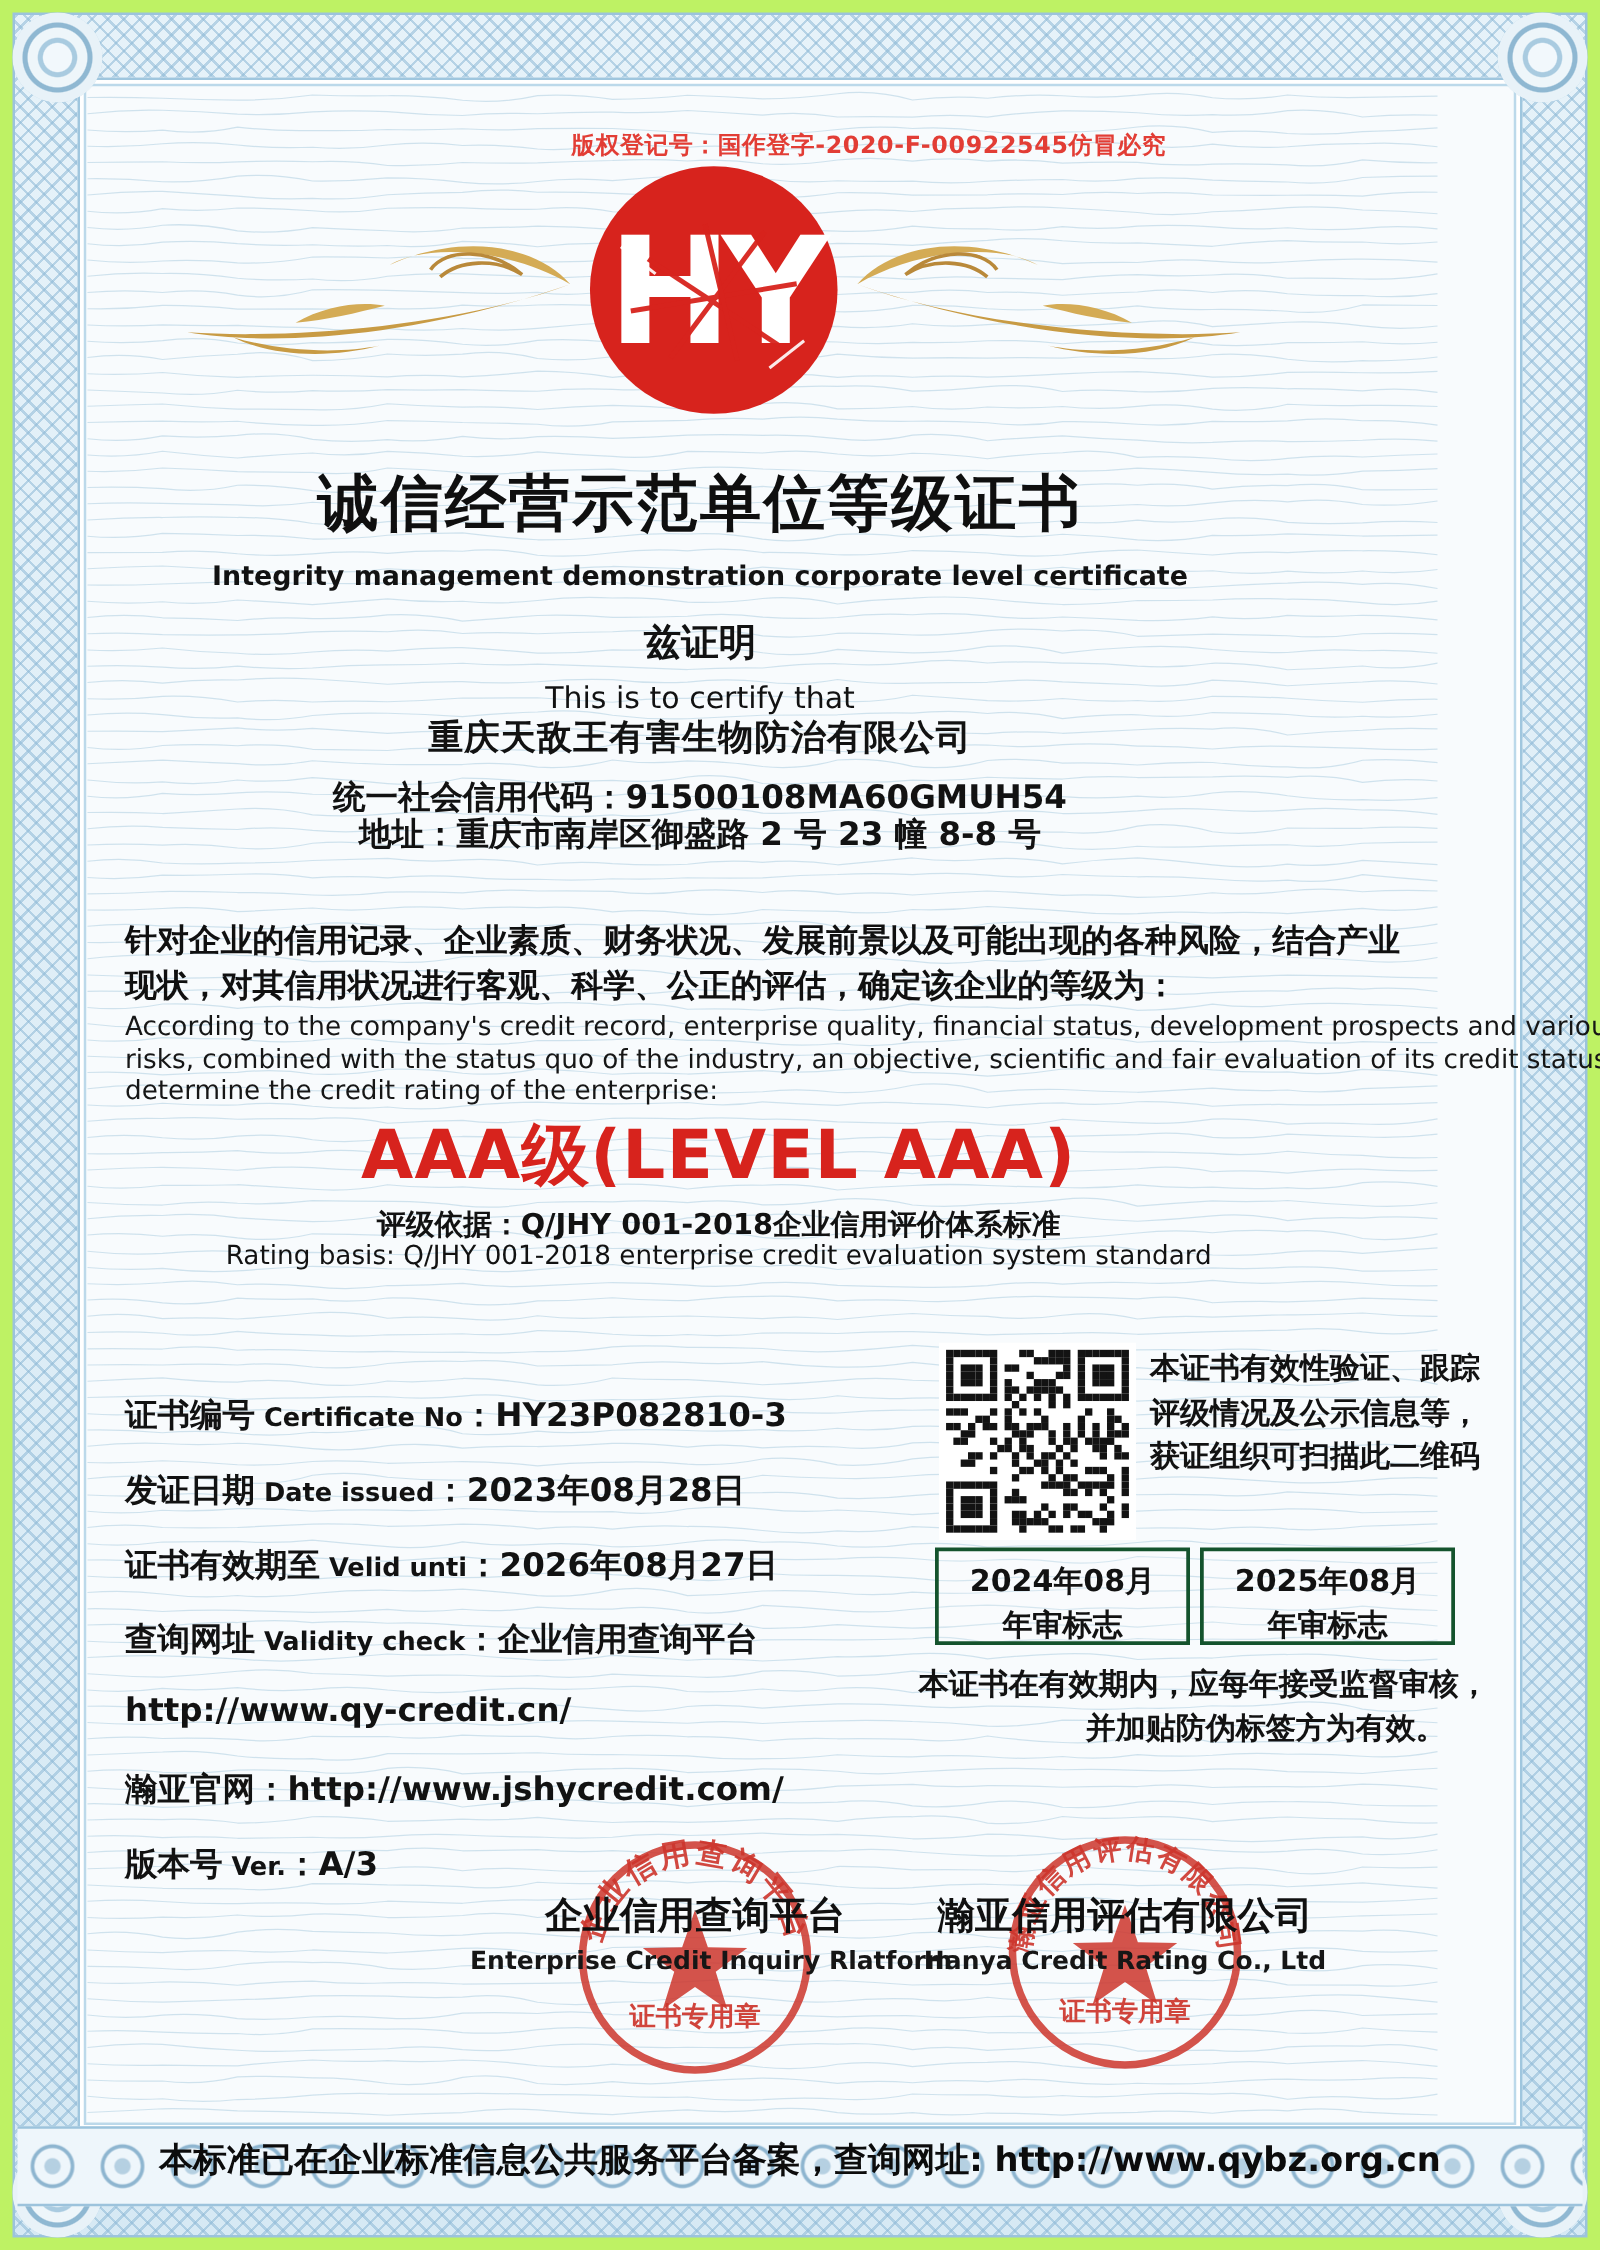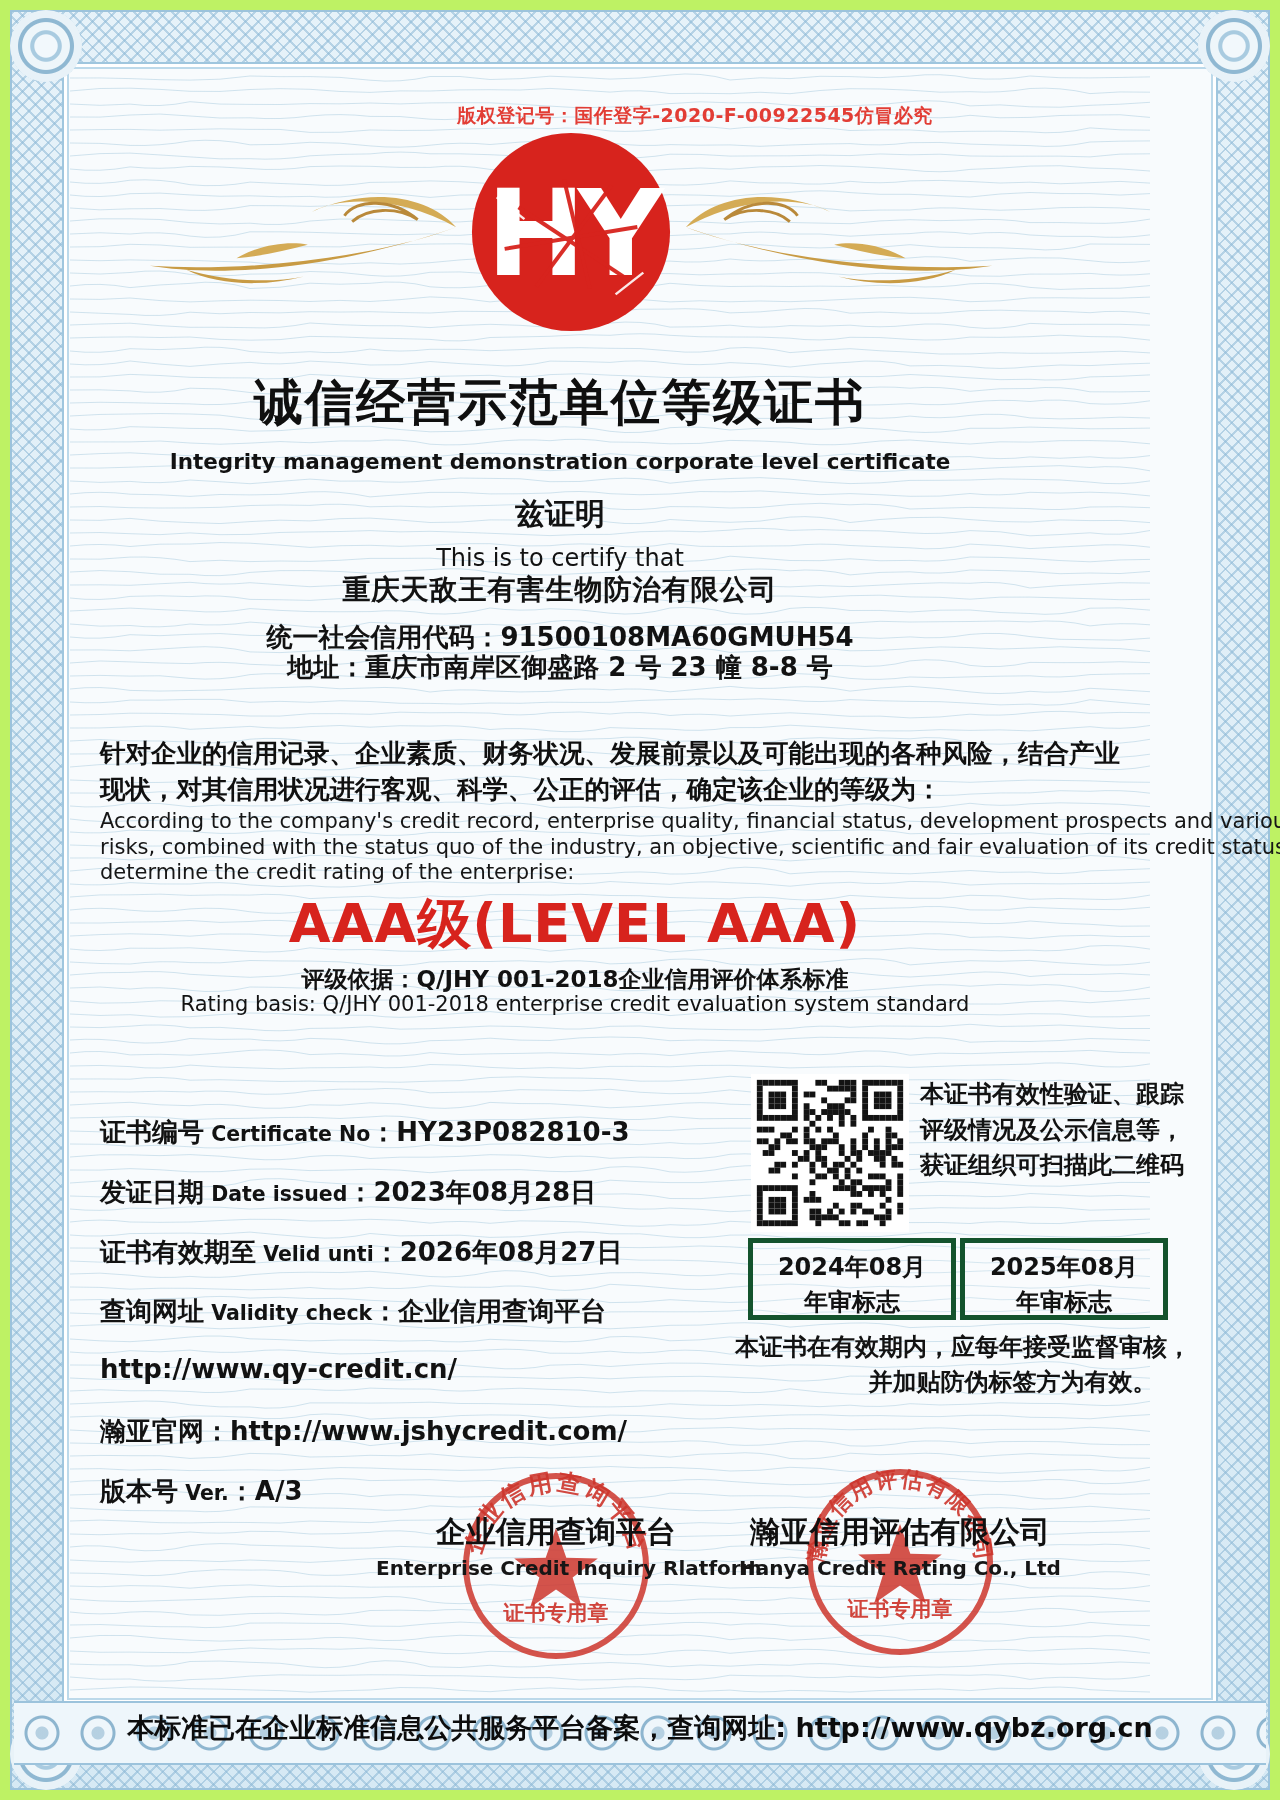--- a/index.html
+++ b/index.html
@@ -57,21 +57,21 @@
   .dline{height:31.8px;white-space:nowrap;margin-top:28px;}
   .dcn{font-size:26px;font-weight:600;}
   .den{font-size:20.5px;font-weight:600;}
   .dsep{font-size:26px;font-weight:600;}
   .dval{font-size:26px;font-weight:600;}
 
   .qr-box{left:751px;top:1074px;width:158px;height:158px;}
   .qr-box svg{width:100%;height:100%;display:block;}
   .qr-note{left:920px;top:1077px;width:280px;font-size:24px;line-height:35.5px;font-weight:600;}
 
-  .amark{top:1238px;width:198px;height:72px;border:5px solid #14532d;text-align:center;background:rgba(255,255,255,.15);}
+  .amark{top:1238px;width:198px;height:72px;border:3px solid #14532d;text-align:center;background:rgba(255,255,255,.15);}
   .amark-1{left:748px;} .amark-2{left:960px;}
   .amonth{margin-top:8px;font-size:24px;font-weight:600;}
   .alabel{margin-top:3px;font-size:24px;font-weight:600;}
 
   .sup1{left:735px;right:90px;top:1331px;font-size:24px;font-weight:600;}
   .sup2{left:845px;right:100px;top:1366px;font-size:24px;font-weight:600;}
 
   .stamp{width:200px;height:200px;z-index:6;}
   .stamp-l{left:456px;top:1466px;}
   .stamp-r{left:800px;top:1462px;}

